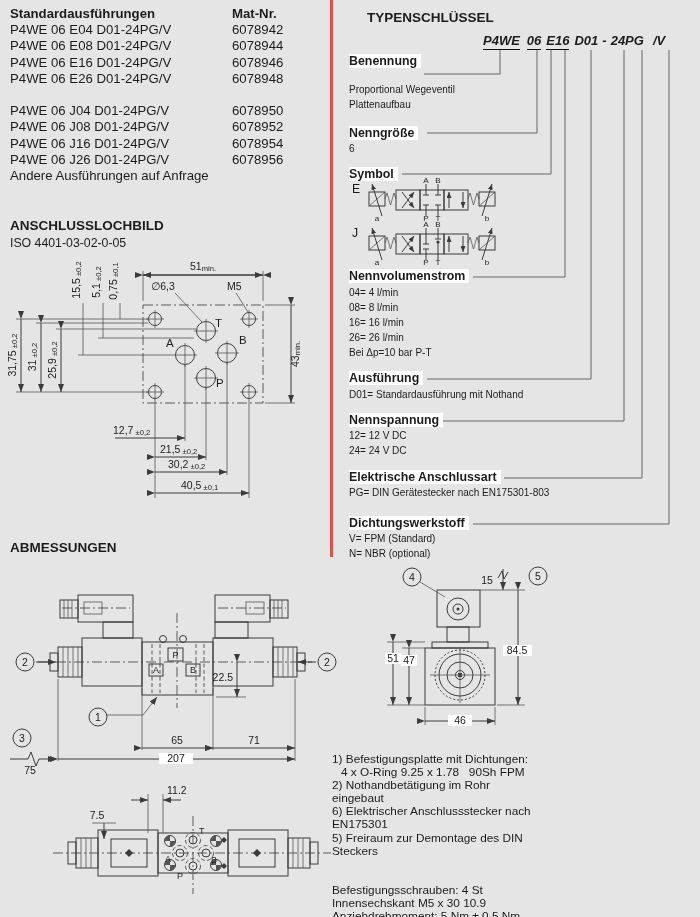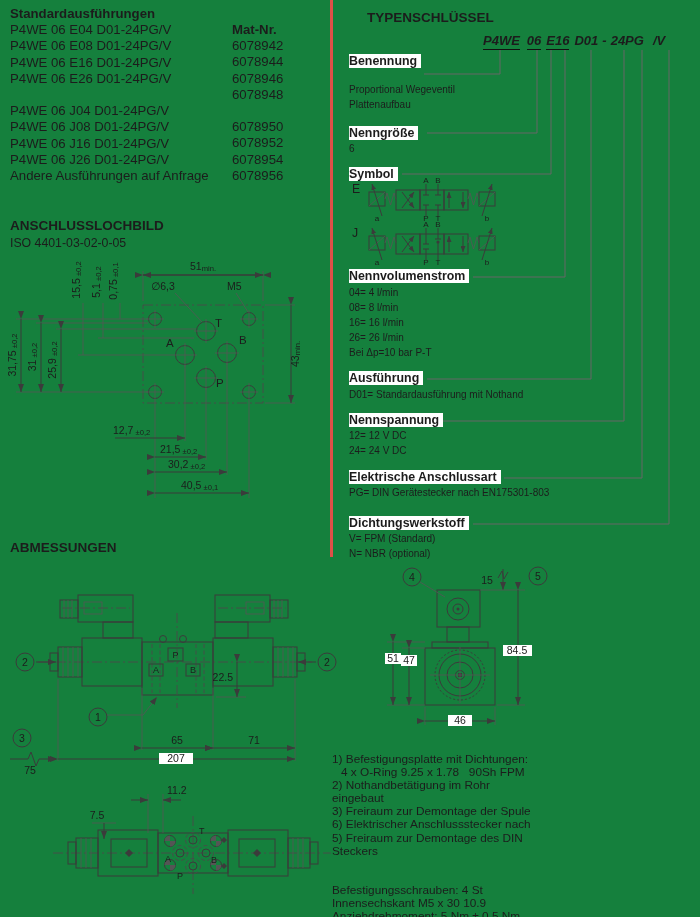--- a/index.html
+++ b/index.html
@@ -1,22 +1,22 @@
 <!DOCTYPE html>
 <html><head>
 <meta charset="utf-8">
 <style>
   html,body{margin:0;padding:0;background:#888;}
-  #page{position:relative;width:700px;height:917px;background:#15803d;overflow:hidden;
+  #page{position:relative;width:700px;height:917px;background:#e5e5e5;overflow:hidden;
         font-family:"Liberation Sans","DejaVu Sans",sans-serif;color:#1c1c1c;}
   .abs{position:absolute;}
   
   #mat-table{left:10px;top:6px;width:310px;font-size:13.2px;line-height:16.2px;}
   .trow{position:relative;height:16.2px;white-space:nowrap;}
-  .trow .tmat{position:absolute;left:203px;top:16px;padding-left:19px;}
+  .trow .tmat{position:absolute;left:203px;top:0;padding-left:19px;}
   .thead{font-weight:bold;}
   .tspacer{height:16.2px;}
   
   .h1{font-weight:bold;font-size:13.5px;white-space:nowrap;}
   .sub{font-size:12.3px;}
   
   #red-divider{left:330px;top:0;width:2.5px;height:557px;}
   .ts-head{left:349px;font-weight:bold;font-size:12.4px;white-space:nowrap;background:#fff;padding-right:4px;}
   .ts-lines{left:349px;font-size:10px;line-height:15.1px;white-space:nowrap;}
   #code-line{left:483px;top:33px;display:flex;font-weight:bold;font-size:13px;white-space:pre;font-style:italic;}
@@ -506,22 +506,22 @@
   <div class="abs ts-lines" style="top:531px;">
     <div>V= FPM (Standard)</div>
     <div>N= NBR (optional)</div>
   </div>
 
   <div id="notes" class="abs">
     <div class="nline">1) Befestigungsplatte mit Dichtungen:</div>
     <div class="nline ind">4 x O-Ring 9.25 x 1.78   90Sh FPM</div>
     <div class="nline">2) Nothandbetätigung im Rohr</div>
     <div class="nline">eingebaut</div>
-    <div class="nline">3) Freiraum zur Demontage der Spule</div>
     <div class="nline">6) Elektrischer Anschlussstecker nach</div>
+    <div class="nline">EN175301</div>
     <div class="nline">5) Freiraum zur Demontage des DIN</div>
     <div class="nline">Steckers</div>
   </div>
 
   <div id="screws" class="abs">
     <div>Befestigungsschrauben: 4 St</div>
     <div>Innensechskant M5 x 30 10.9</div>
     <div>Anziehdrehmoment: 5 Nm ± 0,5 Nm</div>
   </div>
 

